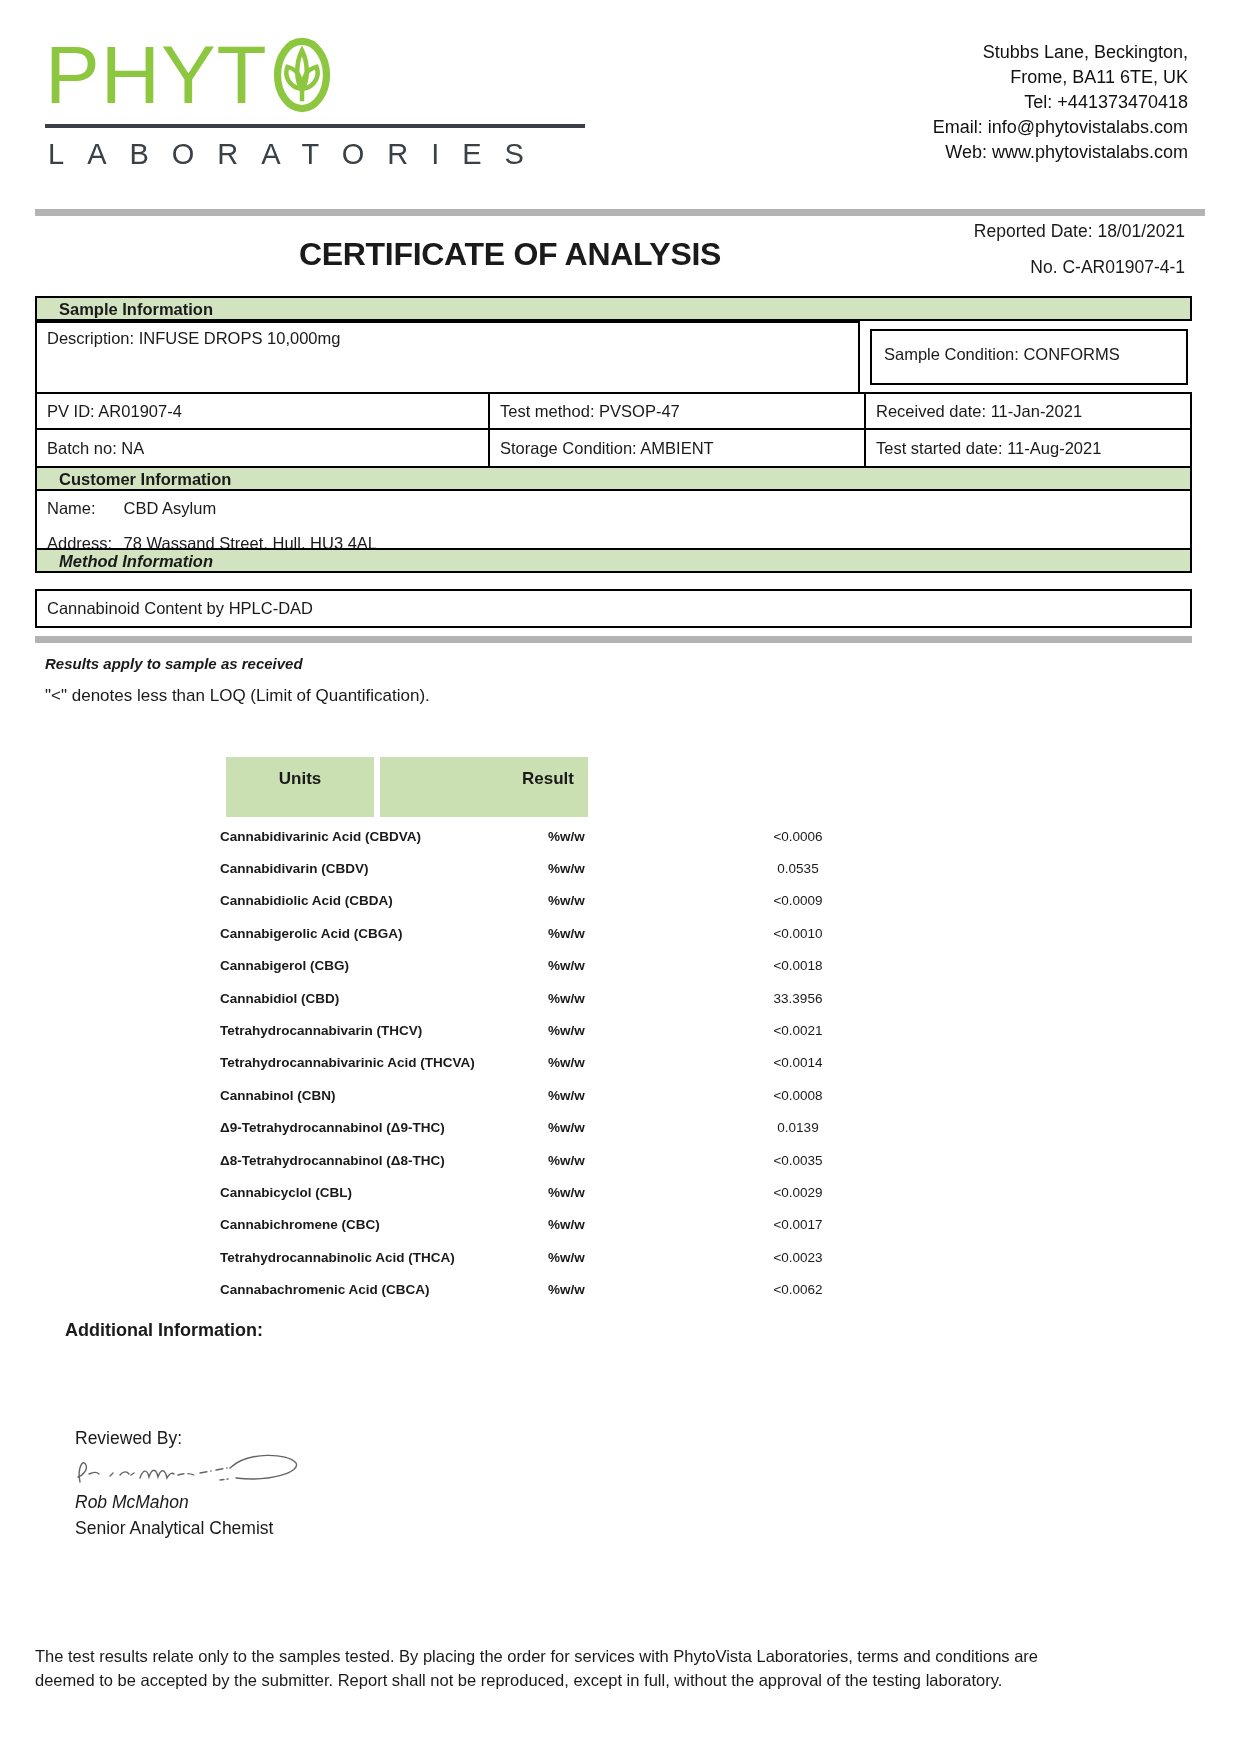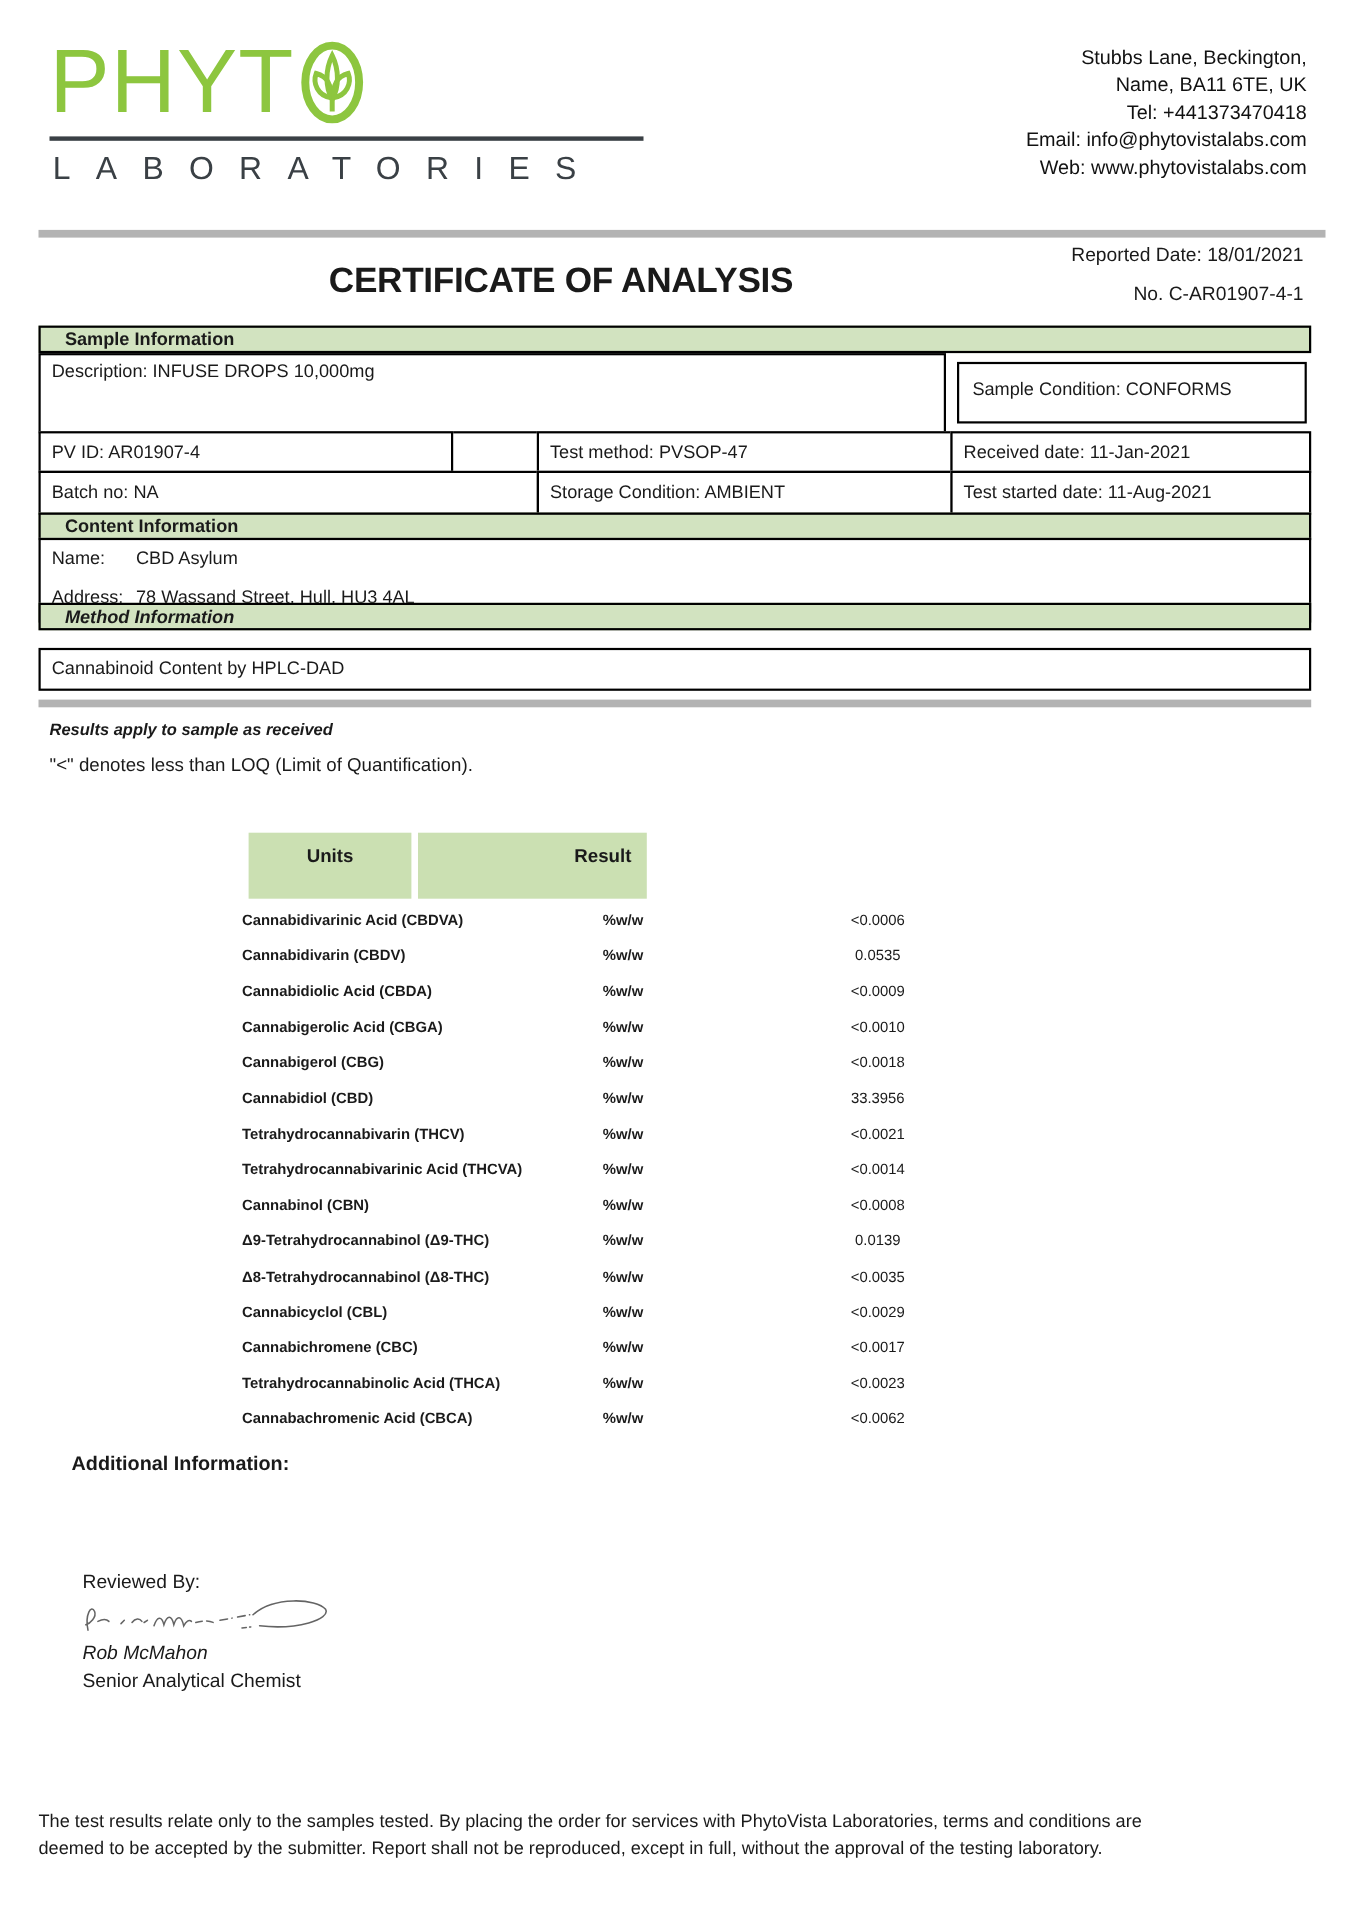--- a/index.html
+++ b/index.html
@@ -25,21 +25,21 @@
   .coa-title{left:510px;top:236px;transform:translateX(-50%);font-size:32px;font-weight:bold;letter-spacing:-0.3px;white-space:nowrap;}
   
   .section-bar{background:#d2e3c0;border:2px solid #000;box-sizing:border-box;height:25px;
     font-size:16.5px;font-weight:bold;padding:1px 0 0 22px;line-height:21px;}
   .bar-sample{left:35px;top:296px;width:1157px;}
   .bar-customer{left:35px;top:466px;width:1157px;}
   .bar-method{left:35px;top:548px;width:1157px;font-style:italic;}
   .cell{border:2px solid #000;box-sizing:border-box;background:#fff;font-size:16.5px;}
   .desc-box{left:35px;top:321px;width:825px;height:73px;padding:6px 10px;}
   .sc-box{left:870px;top:329px;width:318px;height:56px;padding:14px 12px;}
-  .r2c1{left:35px;top:392px;width:377px;height:38px;}
+  .r2c1{left:35px;top:392px;width:455px;height:38px;}
   .r2c2{left:488px;top:392px;width:378px;height:38px;}
   .r2c3{left:864px;top:392px;width:328px;height:38px;}
   .r3c1{left:35px;top:428px;width:455px;height:40px;}
   .r3c2{left:488px;top:428px;width:378px;height:40px;}
   .r3c3{left:864px;top:428px;width:328px;height:40px;}
   .vcell{display:flex;align-items:center;padding:0 10px;}
   .customer-box{left:35px;top:489px;width:1157px;height:77px;padding:8px 10px;}
   .cust-line{font-size:16.5px;}
   .cust-line + .cust-line{margin-top:16px;}
   .cust-label{display:inline-block;min-width:72px;}
@@ -82,21 +82,21 @@
         <path d="M34 58 C46 56 52 44 48 34 C37 37 32 46 34 58 Z" fill="none" stroke="#8dc63f" stroke-width="5"></path>
         <path d="M32 60 L32 72" fill="none" stroke="#8dc63f" stroke-width="5"></path>
       </svg>
     </div>
     <div class="logo-rule"></div>
     <div class="logo-sub">LABORATORIES</div>
   </div>
 
   <div class="abs contact">
     <div>Stubbs Lane, Beckington,</div>
-    <div>Name, BA11 6TE, UK</div>
+    <div>Frome, BA11 6TE, UK</div>
     <div>Tel: +441373470418</div>
     <div>Email: info@phytovistalabs.com</div>
     <div>Web: www.phytovistalabs.com</div>
   </div>
 
   <div class="abs divider divider1"></div>
 
   <div class="abs reported-date">Reported Date: 18/01/2021</div>
   <div class="abs coa-title">CERTIFICATE OF ANALYSIS</div>
   <div class="abs report-no">No. C-AR01907-4-1</div>
@@ -104,21 +104,21 @@
   <div class="abs section-bar bar-sample">Sample Information</div>
   <div class="abs cell desc-box">Description: INFUSE DROPS 10,000mg</div>
   <div class="abs cell sc-box">Sample Condition: CONFORMS</div>
   <div class="abs cell vcell r2c1">PV ID: AR01907-4</div>
   <div class="abs cell vcell r2c2">Test method: PVSOP-47</div>
   <div class="abs cell vcell r2c3">Received date: 11-Jan-2021</div>
   <div class="abs cell vcell r3c1">Batch no: NA</div>
   <div class="abs cell vcell r3c2">Storage Condition: AMBIENT</div>
   <div class="abs cell vcell r3c3">Test started date: 11-Aug-2021</div>
 
-  <div class="abs section-bar bar-customer">Content Information</div>
+  <div class="abs section-bar bar-customer">Customer Information</div>
   <div class="abs cell customer-box">
     <div class="cust-line">
       <span class="cust-label">Name:</span>
       <span>CBD Asylum</span>
     </div>
     <div class="cust-line">
       <span class="cust-label">Address:</span>
       <span>78 Wassand Street, Hull, HU3 4AL</span>
     </div>
   </div>

